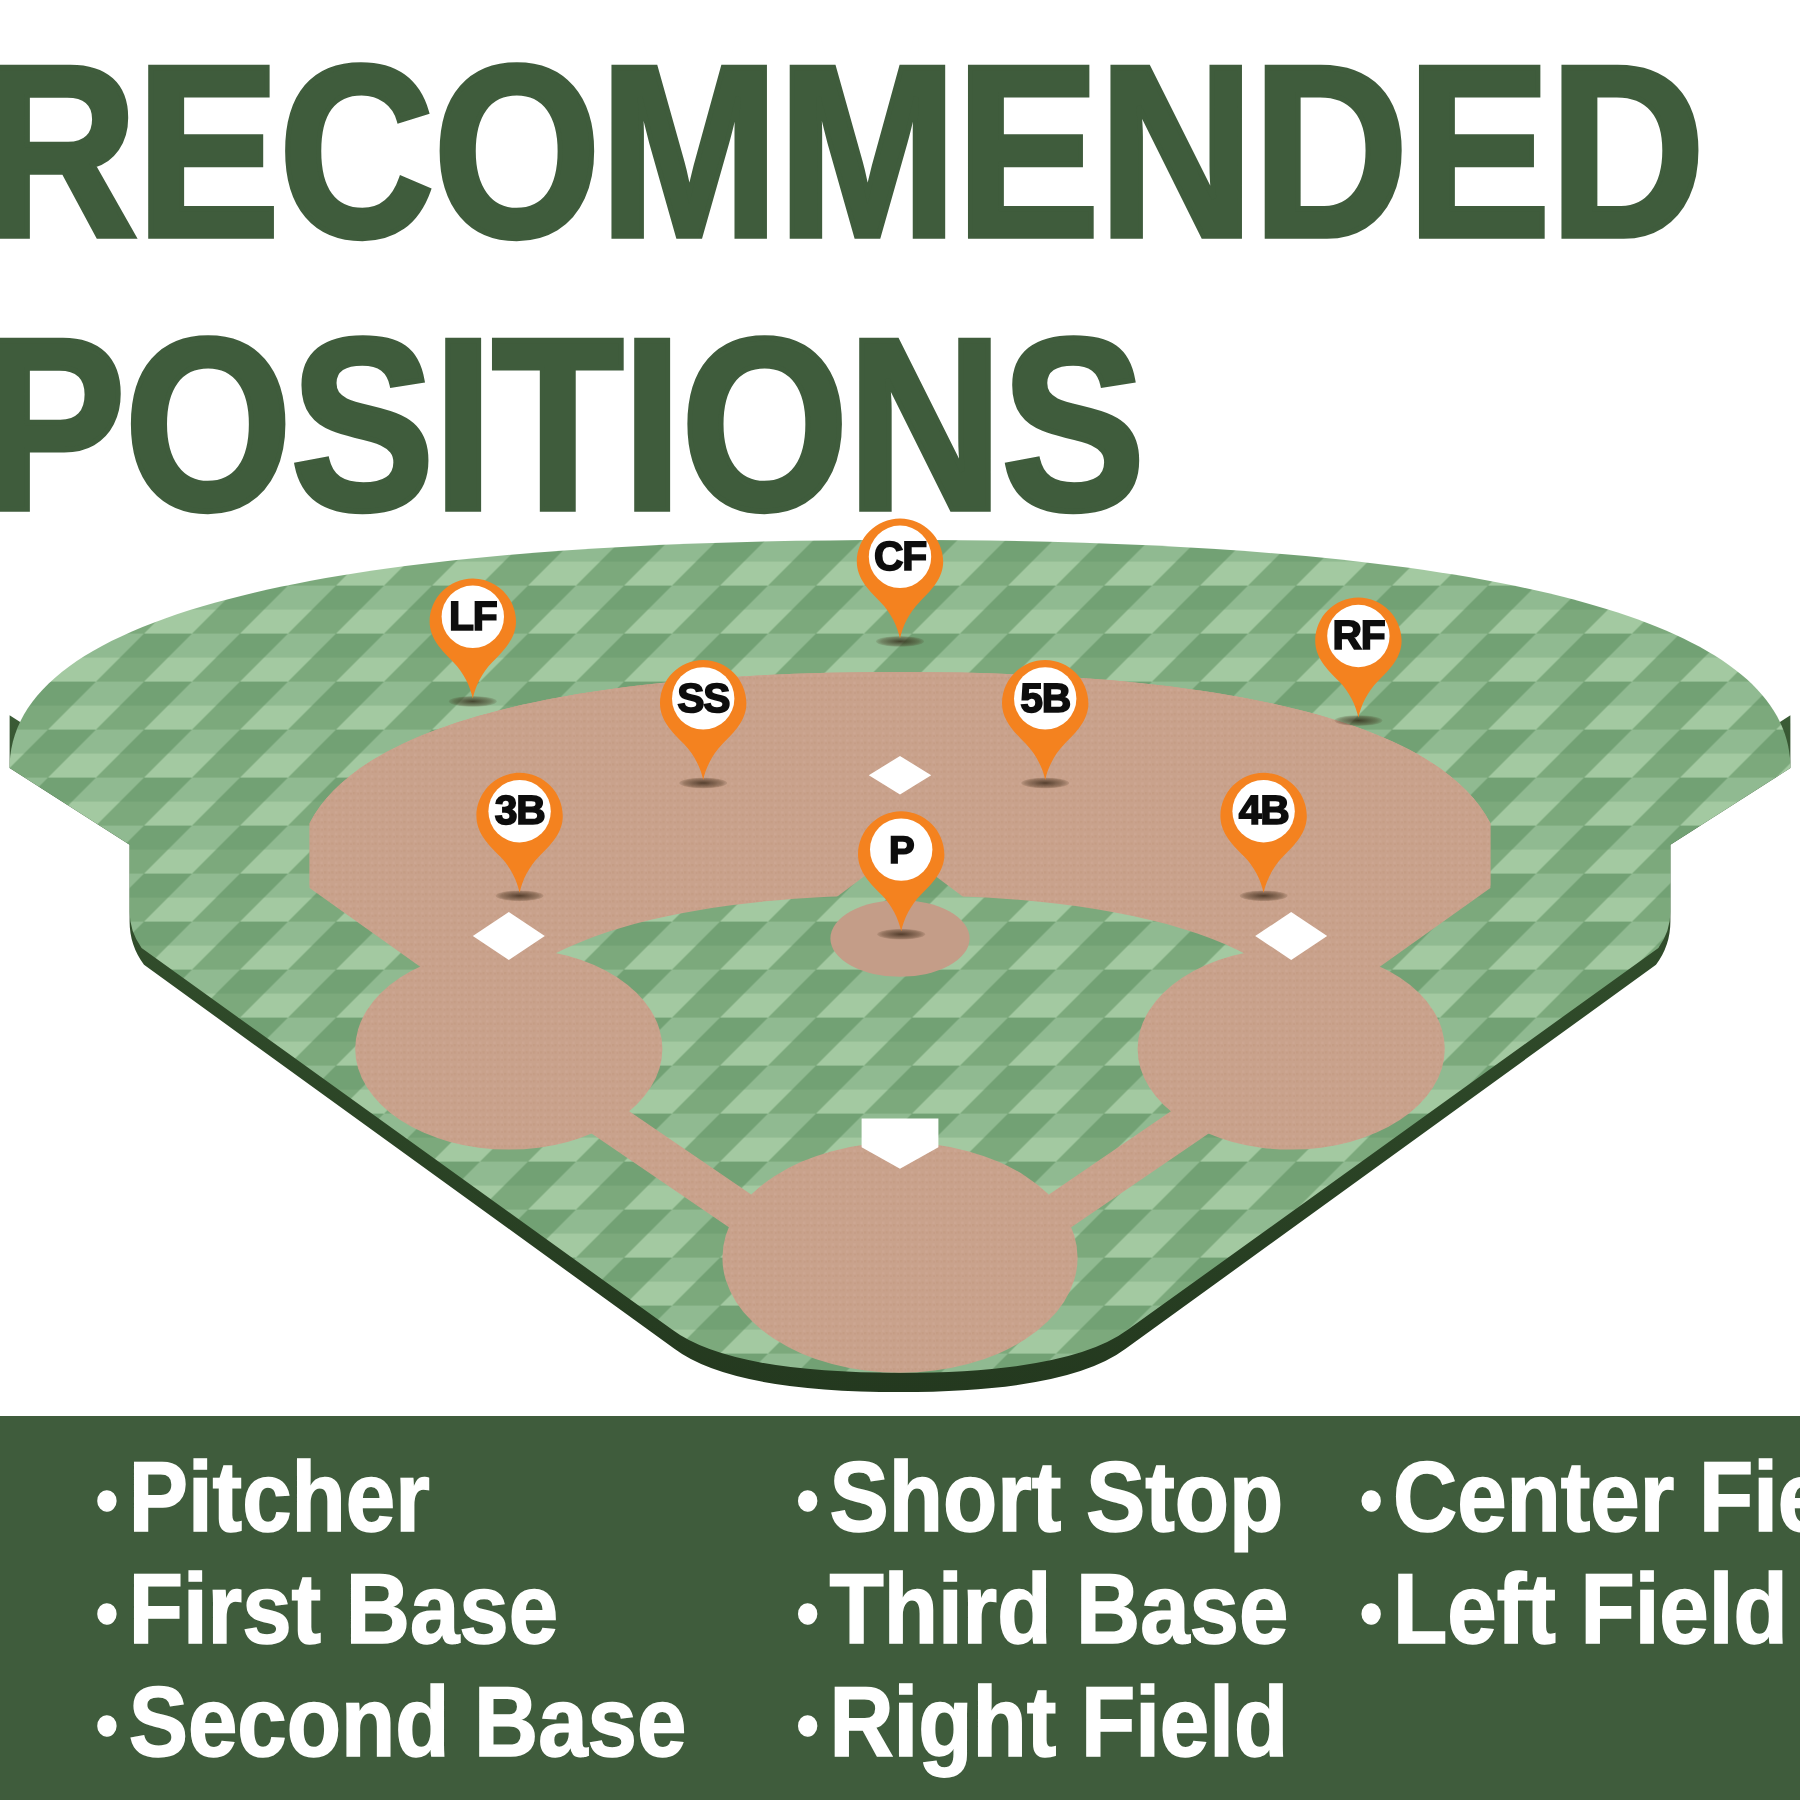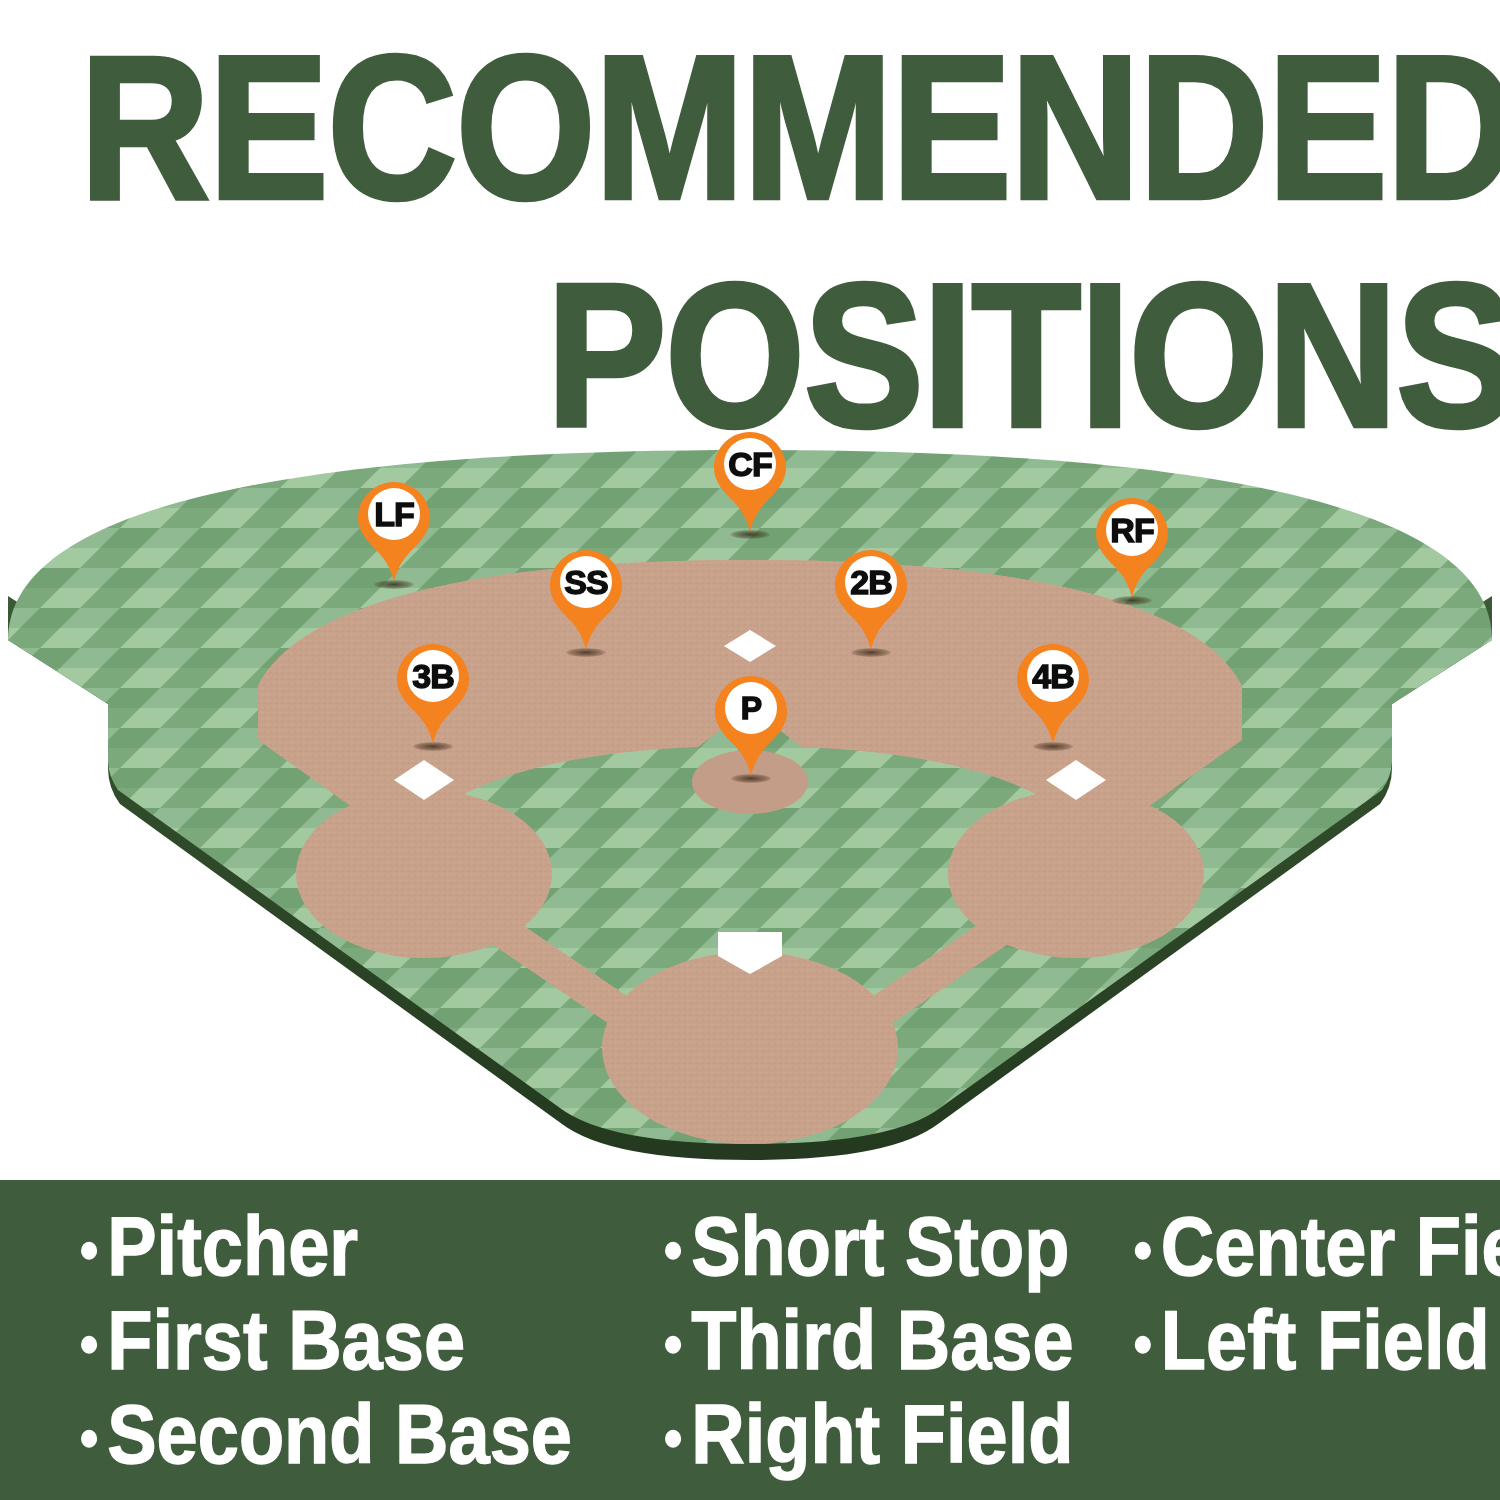--- a/index.html
+++ b/index.html
@@ -15,21 +15,21 @@
     position: relative;
   }
 
   
   #title-block {
     position: absolute;
     left: 0;
     top: 0;
     width: 1500px;
     height: 420px;
-    text-align: right;
+    text-align: left;
     z-index: 5;
   }
   .title-line {
     color: #3f5c3c;
     font-family: "Liberation Sans Narrow", "Liberation Sans", sans-serif;
     font-weight: bold;
     text-transform: uppercase;
     line-height: 0.92;
     white-space: nowrap;
     letter-spacing: -1px;
@@ -348,21 +348,21 @@
         <circle cx="38" cy="34" r="26" fill="#ffffff"></circle>
       </svg>
       <div class="pin-label">SS</div>
     </div>
     <div class="marker" style="left: 833px; top: 140px;">
       <div class="pin-shadow"></div>
       <svg class="pin-body" viewBox="0 0 76 104">
         <path d="M 38,2 C 18.2,2 2,18.2 2,38 C 2,52 12,62 22,72 C 30,80 36,92 38,102 C 40,92 46,80 54,72 C 64,62 74,52 74,38 C 74,18.2 57.8,2 38,2 Z" fill="#f4821f"></path>
         <circle cx="38" cy="34" r="26" fill="#ffffff"></circle>
       </svg>
-      <div class="pin-label">2B</div>
+      <div class="pin-label">5B</div>
     </div>
     <div class="marker" style="left: 395px; top: 234px; text-align: right;">
       <div class="pin-shadow"></div>
       <svg class="pin-body" viewBox="0 0 76 104">
         <path d="M 38,2 C 18.2,2 2,18.2 2,38 C 2,52 12,62 22,72 C 30,80 36,92 38,102 C 40,92 46,80 54,72 C 64,62 74,52 74,38 C 74,18.2 57.8,2 38,2 Z" fill="#f4821f"></path>
         <circle cx="38" cy="34" r="26" fill="#ffffff"></circle>
       </svg>
       <div class="pin-label">3B</div>
     </div>
     <div class="marker" style="left: 1015px; top: 234px;">

